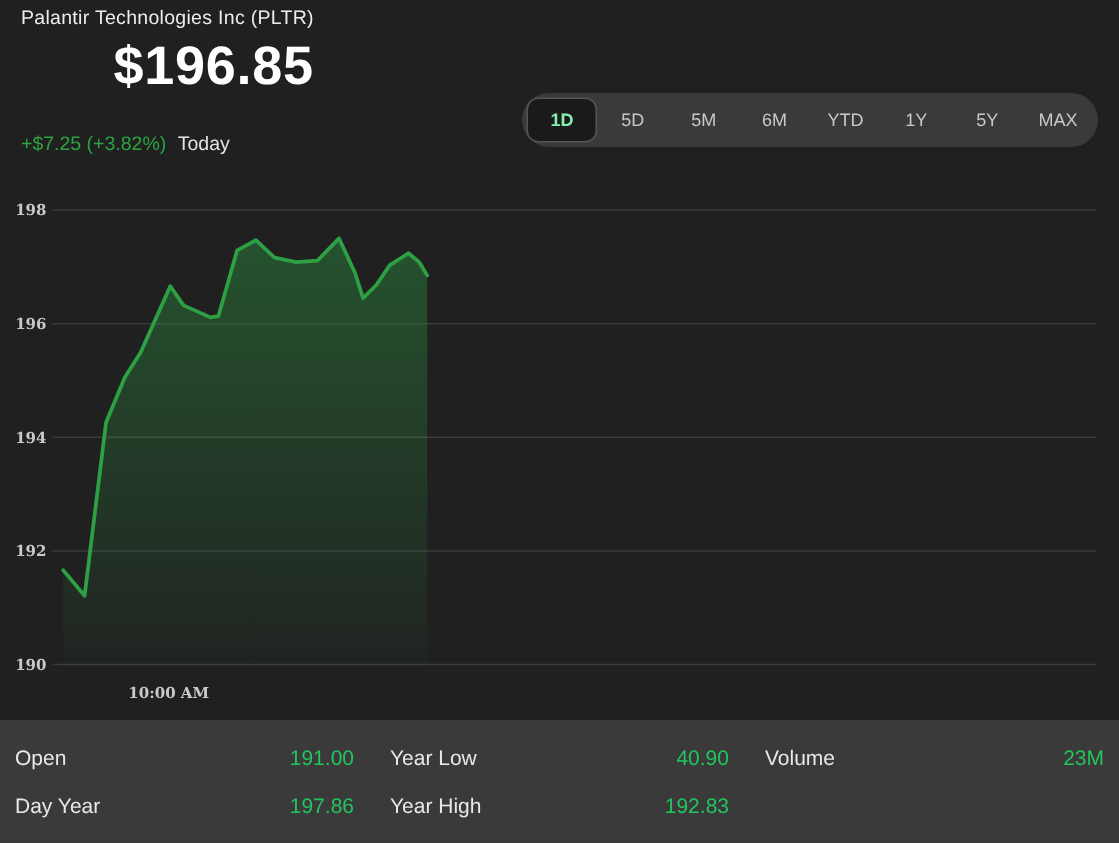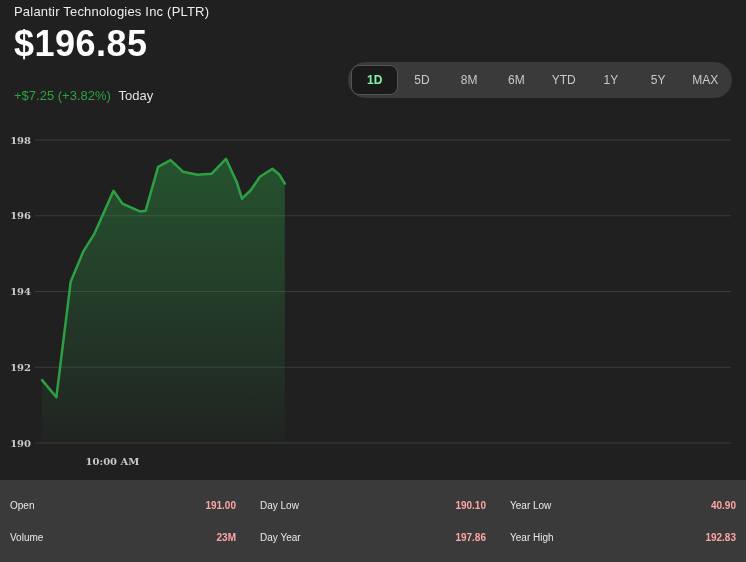--- a/index.html
+++ b/index.html
@@ -10,21 +10,21 @@
     overflow:hidden;
     position:relative;
     -webkit-font-smoothing:antialiased;
   }
   .header{position:absolute;left:14px;top:4px;}
   .stock-title{
     font-size:13px;color:#ededed;letter-spacing:.2px;
   }
   .stock-price{
     font-size:36px;font-weight:600;color:#ffffff;
-    margin-top:6px;line-height:38px;letter-spacing:.5px;
+    margin-top:6px;line-height:38px;letter-spacing:.5px;text-align:right;
   }
   .change-row{margin-top:25px;font-size:13px;}
   .change-value{font-weight:400;}
   .change-period{color:#e2e2e2;margin-left:4px;}
 
   .range-bar{
     position:absolute;left:348px;top:62px;width:384px;height:36px;
     background:#3a3a3a;border-radius:18px;
     display:flex;align-items:center;padding:0 3px;box-sizing:border-box;
   }
@@ -41,41 +41,41 @@
 
   .stats-panel{
     position:absolute;left:0;bottom:0;width:746px;height:82px;
     background:#3a3a3a;box-sizing:border-box;
     display:grid;grid-template-columns:1fr 1fr 1fr;column-gap:24px;
     grid-auto-rows:32px;align-items:center;
     padding:9px 10px;
   }
   .stat{
     display:flex;justify-content:space-between;align-items:center;
-    font-size:10px;
+    font-size:14px;
   }
   .stat-label{color:#e8e8e8;}
-  .stat-value{color:#fca5a5;font-weight:bold;}
+  .stat-value{color:#22c55e;}
 </style>
 </head>
 <body>
 
 <div class="header">
   <div class="stock-title">Palantir Technologies Inc (PLTR)</div>
   <div class="stock-price">$196.85</div>
   <div class="change-row">
     <span class="change-value" style="color: rgb(43, 163, 63);">+$7.25 (+3.82%)</span>
     <span class="change-period">Today</span>
   </div>
 </div>
 
 <div class="range-bar">
   <button class="range-btn selected">1D</button>
   <button class="range-btn">5D</button>
-  <button class="range-btn">8M</button>
+  <button class="range-btn">5M</button>
   <button class="range-btn">6M</button>
   <button class="range-btn">YTD</button>
   <button class="range-btn">1Y</button>
   <button class="range-btn">5Y</button>
   <button class="range-btn">MAX</button>
 </div>
 
 <svg id="chart" width="746" height="345" viewBox="0 0 746 345" xmlns="http://www.w3.org/2000/svg">
     <defs>
       <linearGradient id="areaFill" gradientUnits="userSpaceOnUse" x1="0" y1="15" x2="0" y2="318">
@@ -97,24 +97,20 @@
     <path d="M42.1,255.1 L56.4,272.2 L70.7,156.7 L83.2,126.7 L93.9,109.7 L113.5,65.8 L122.4,78.6 L140.3,86.6 L145.6,85.8 L158.1,41.9 L170.6,35.1 L183.1,46.8 L197.4,49.8 L211.7,48.7 L226.0,33.9 L236.7,57.0 L242.0,73.7 L250.9,65.0 L259.9,51.7 L272.4,43.8 L279.5,49.8 L284.8,58.6 L284.8,318 L42.1,318 Z" fill="url(#areaFill)" stroke="none"></path>
     <path d="M42.1,255.1 L56.4,272.2 L70.7,156.7 L83.2,126.7 L93.9,109.7 L113.5,65.8 L122.4,78.6 L140.3,86.6 L145.6,85.8 L158.1,41.9 L170.6,35.1 L183.1,46.8 L197.4,49.8 L211.7,48.7 L226.0,33.9 L236.7,57.0 L242.0,73.7 L250.9,65.0 L259.9,51.7 L272.4,43.8 L279.5,49.8 L284.8,58.6" fill="none" stroke="#2DA044" stroke-width="2.5" stroke-linejoin="round" stroke-linecap="round"></path>
   </svg>
 
 <div class="stats-panel">
   <div class="stat">
     <span class="stat-label">Open</span>
     <span class="stat-value">191.00</span>
   </div>
   <div class="stat">
-    <span class="stat-label">Day Low</span>
-    <span class="stat-value">190.10</span>
-  </div>
-  <div class="stat">
     <span class="stat-label">Year Low</span>
     <span class="stat-value">40.90</span>
   </div>
   <div class="stat">
     <span class="stat-label">Volume</span>
     <span class="stat-value">23M</span>
   </div>
   <div class="stat">
     <span class="stat-label">Day Year</span>
     <span class="stat-value">197.86</span>

